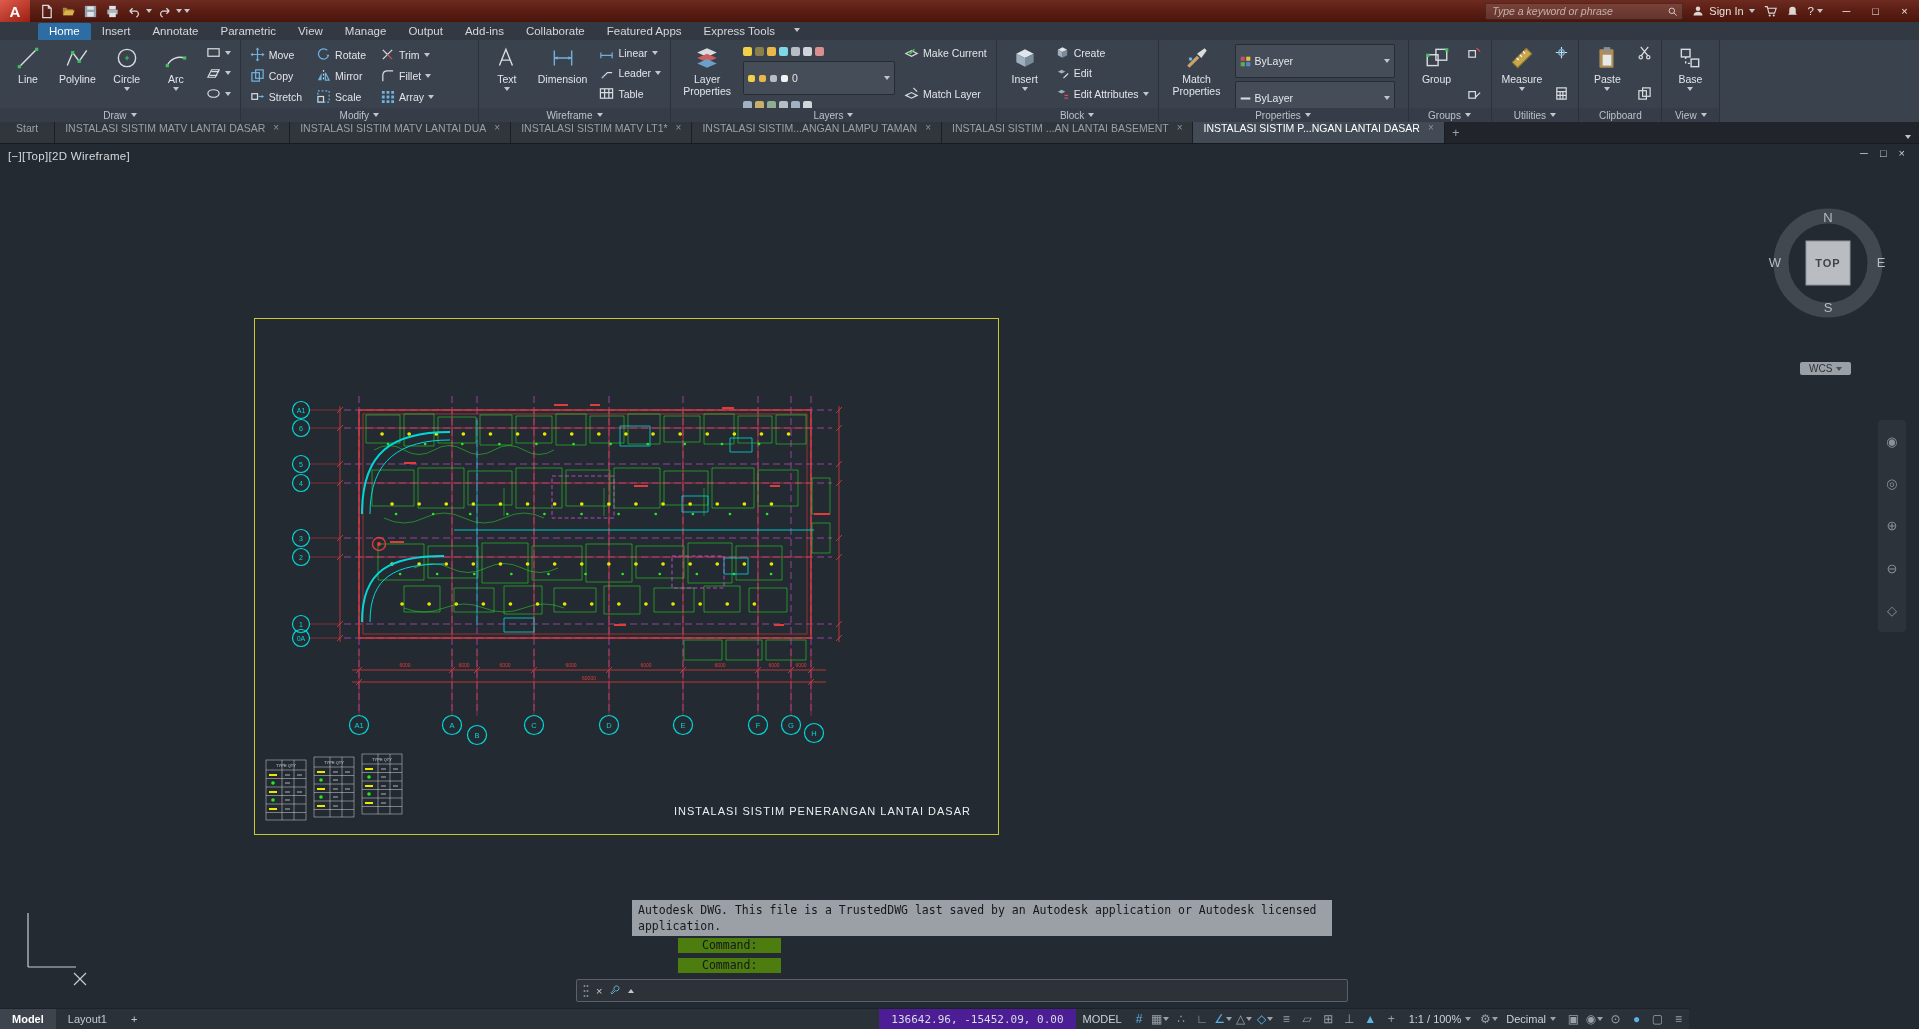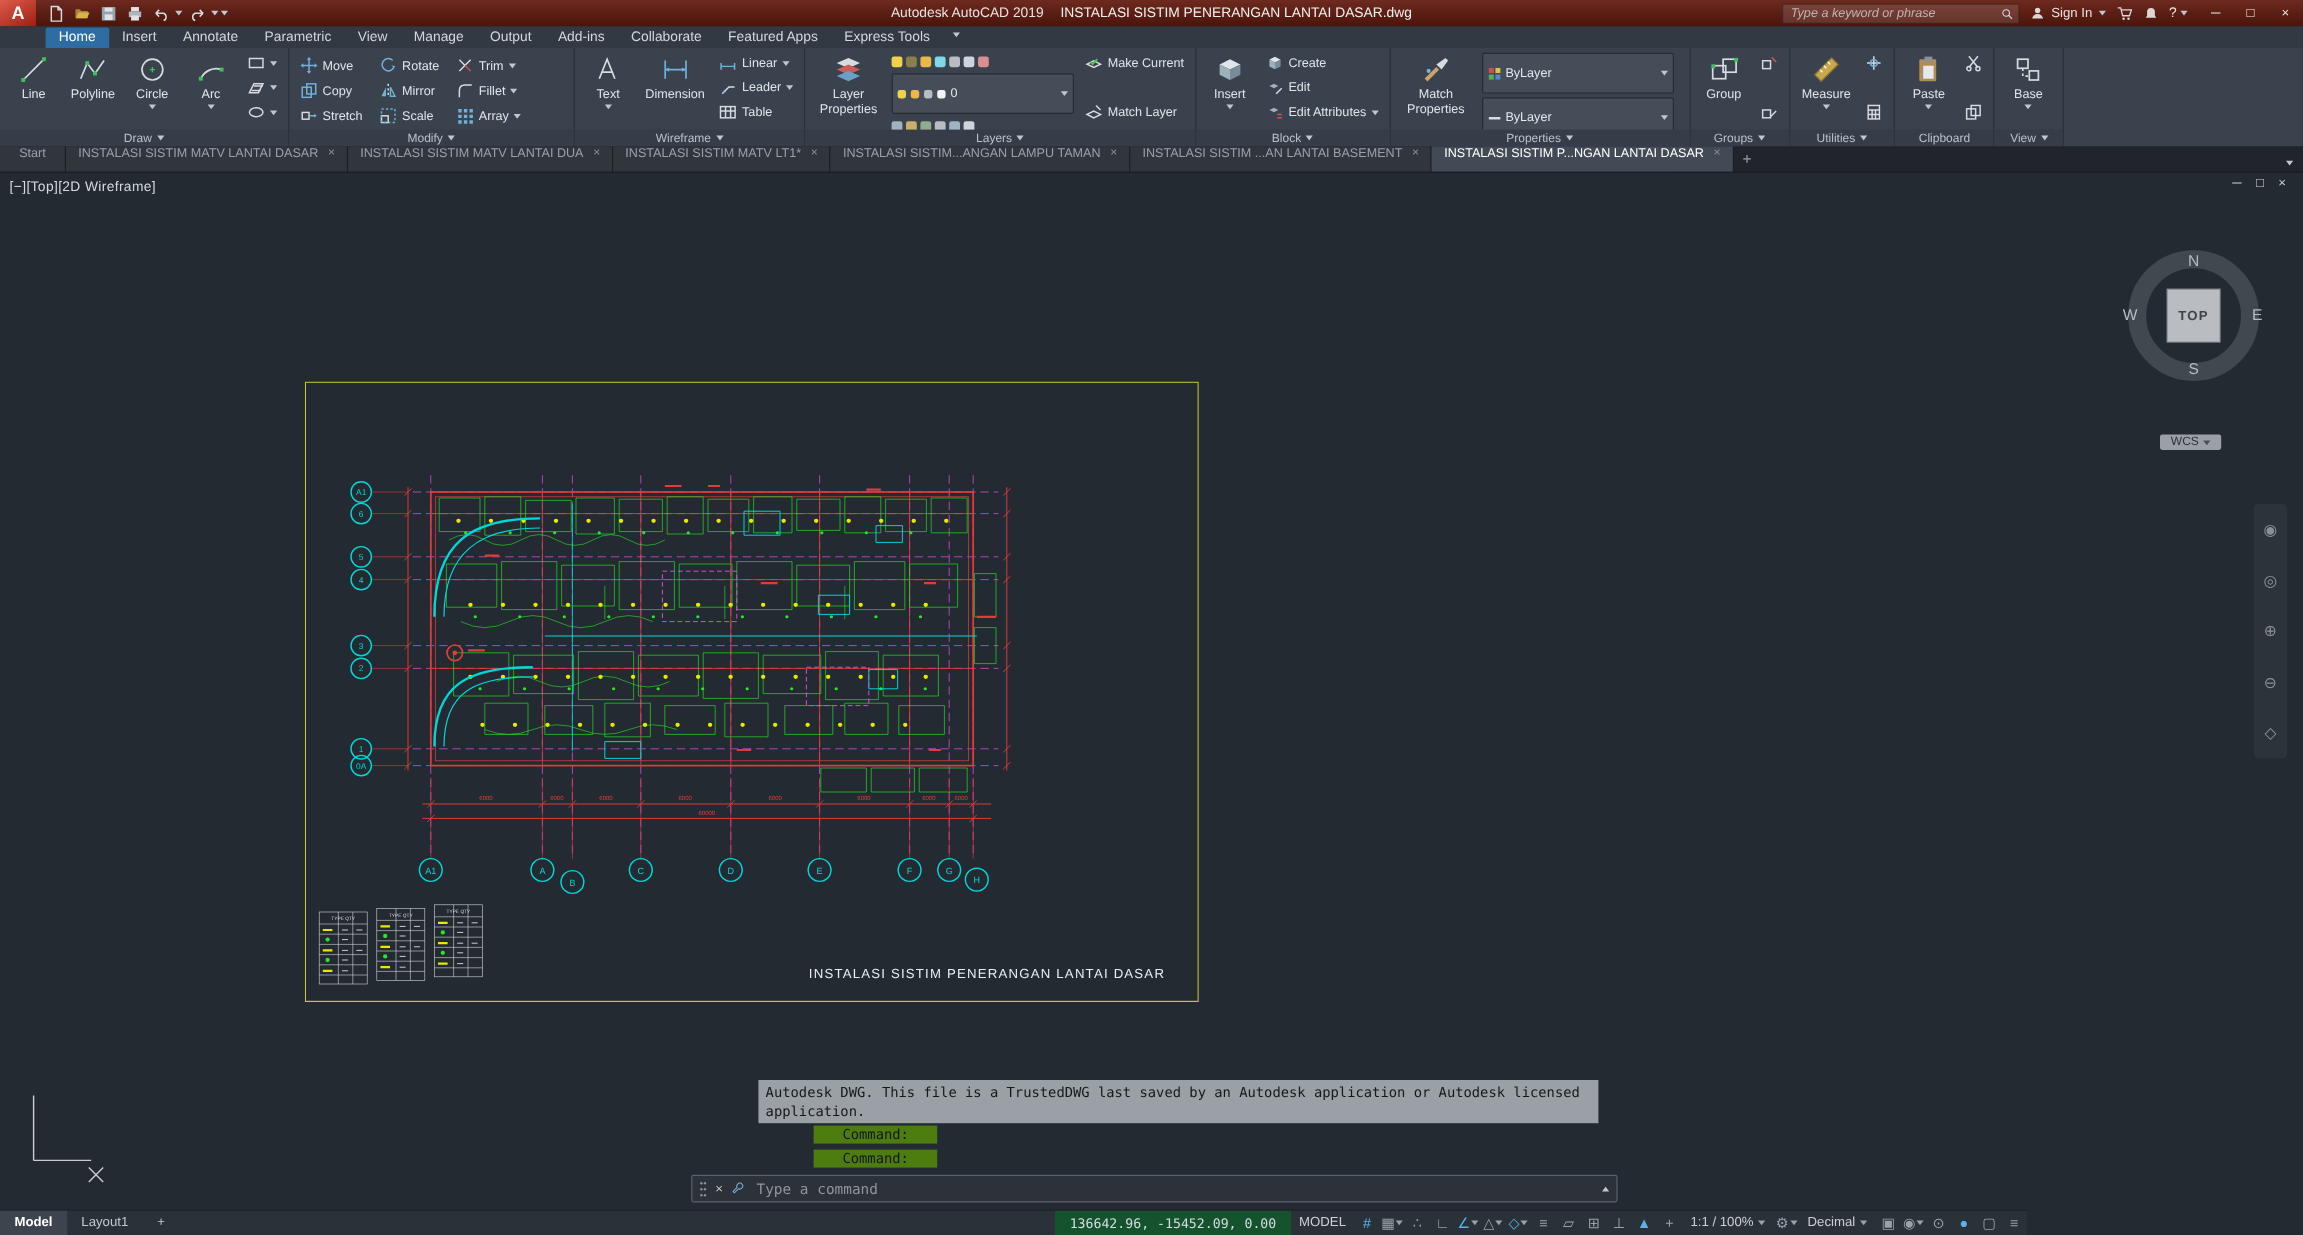--- a/index.html
+++ b/index.html
@@ -88,21 +88,21 @@
     border-radius:2px;display:flex;align-items:center;box-sizing:border-box;padding:0 6px;gap:7px;}
   #cmdbar input{flex:1;background:transparent;border:none;outline:none;color:#cfd4d9;font-size:12px;font-family:"DejaVu Sans Mono",monospace;}
   #cmdbar input::placeholder{color:#8f969e;}
   .cmdicon{color:#c6cacf;font-size:11px;}
 
   
   #statusbar{position:absolute;bottom:0;left:0;width:1689px;height:21px;background:#2b3139;border-top:1px solid #1e2228;
     display:flex;align-items:center;font-size:11px;color:#c3c9d0;box-sizing:border-box;}
   .stab{padding:0 12px;height:21px;display:flex;align-items:center;}
   .stab.active{background:#3d444d;color:#fff;font-weight:bold;}
-  #coordchip{background:#14532d;color:#d6dde3;height:21px;display:flex;align-items:center;padding:0 12px;
+  #coordchip{background:#4c1d95;color:#d6dde3;height:21px;display:flex;align-items:center;padding:0 12px;
     font-family:"DejaVu Sans Mono",monospace;font-size:11px;}
   .sic{width:21px;text-align:center;font-size:12px;color:#9aa1a9;display:flex;align-items:center;justify-content:center;gap:1px;height:21px;}
   .sic.on{color:#5ab2e8;}
   .stext{display:flex;align-items:center;gap:4px;padding:0 7px;color:#ccd2d8;white-space:nowrap;}
 </style>
 </head>
 <body>
 
 <div id="titlebar">
   <div id="acad-logo">A</div>
@@ -138,24 +138,20 @@
         </svg>
       </div>
     <i class="caret"></i>
     <div class="qat-btn">
         <svg class="mi" viewBox="0 0 16 16">
           <path class="s" d="M13,7.5h-7a3.5,3.5 0 0 0 0,6.5 M13,7.5l-3,-3 M13,7.5l-3,3"></path>
         </svg>
       </div>
     <i class="caret"></i>
     <i class="caret"></i>
-  </div>
-  <div class="tb-title">
-    <span>Autodesk AutoCAD 2019</span>
-    <span class="doc">INSTALASI SISTIM PENERANGAN LANTAI DASAR.dwg</span>
   </div>
   <div class="tb-right">
     <div class="searchbox">
       <input placeholder="Type a keyword or phrase" style="">
       <svg class="mi" viewBox="0 0 16 16" style="width:11px;height:11px">
           <circle class="s" cx="7" cy="7" r="4"></circle>
           <path class="s" d="M10,10l4,4"></path>
         </svg>
     </div>
     <div class="signin">
@@ -884,21 +880,20 @@
         <circle cx="1.5" cy="7" r="1"></circle>
         <circle cx="4.5" cy="7" r="1"></circle>
         <circle cx="1.5" cy="12" r="1"></circle>
         <circle cx="4.5" cy="12" r="1"></circle>
       </g>
     </svg>
   <span class="cmdicon">×</span>
   <svg class="mi" viewBox="0 0 16 16" style="width:12px;height:12px">
       <path d="M13,3a3.5,3.5 0 0 1-4.6,4.6L4,12l-1.5-1.5 4.4-4.4A3.5,3.5 0 0 1 11.5,1.5z" fill="none" stroke="#6fb3dd" stroke-width="1.2"></path>
     </svg>
-  <input placeholder="Type a command" style="">
   <i class="caret up"></i>
 </div>
 
 <div id="statusbar">
   <div class="stab active">Model</div>
   <div class="stab">Layout1</div>
   <div class="stab">+</div>
   <div style="flex:1"></div>
   <div id="coordchip">136642.96, -15452.09, 0.00</div>
   <div class="stext">

